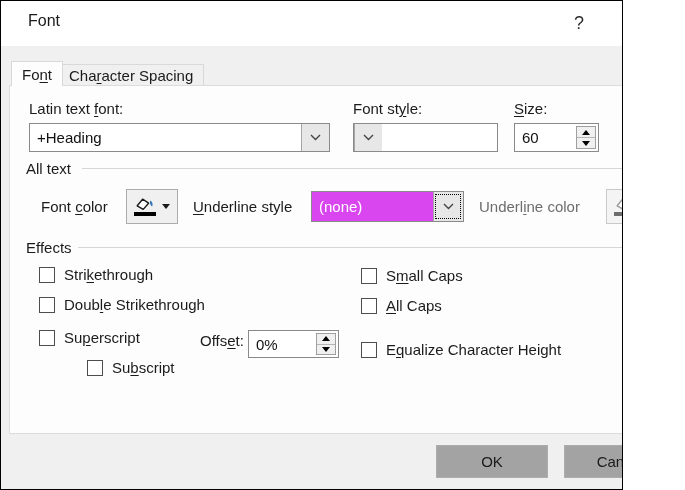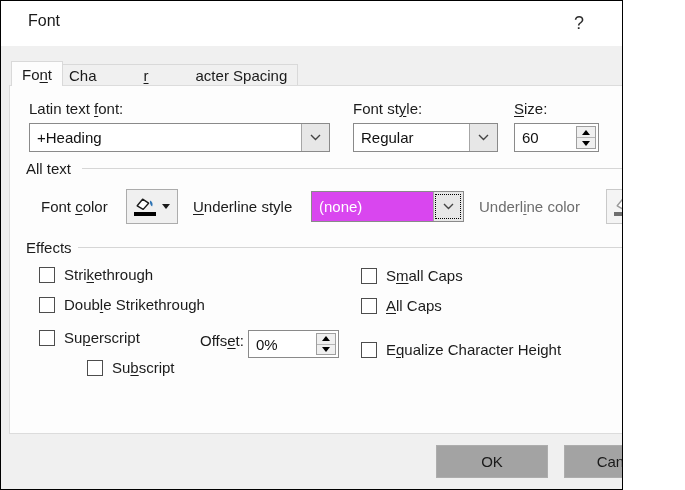--- a/index.html
+++ b/index.html
@@ -6,21 +6,21 @@
   body{width:685px;height:490px;font-family:"Liberation Sans","DejaVu Sans",sans-serif;}
   .dialog{position:relative;width:623px;height:490px;background:#f0f0f0;border:1px solid #000;box-sizing:border-box;overflow:hidden;}
   .titlebar{position:absolute;left:0;top:0;width:100%;height:45px;background:#ffffff;}
   .title{position:absolute;left:27px;top:11px;font-size:16px;color:#1a1a1a;}
   .tb-btn{position:absolute;top:6px;width:34px;height:33px;background:transparent;border:none;display:flex;align-items:center;justify-content:center;font-family:inherit;cursor:default;padding:0;}
   .help-btn{left:561px;font-size:18px;color:#2b2b2b;font-weight:400;}
   .close-btn{left:632px;}
 
   .tab{position:absolute;box-sizing:border-box;font-size:15px;color:#1a1a1a;display:flex;align-items:center;padding:0 10px;white-space:nowrap;}
   .tab-active{left:10px;top:60px;height:25px;background:#fdfdfd;border:1px solid #d9d9d9;border-bottom:none;z-index:3;}
-  .tab-inactive{left:57px;top:63px;height:21px;background:#f0f0f0;border:1px solid #d9d9d9;border-bottom:none;z-index:1;gap:47px;}
+  .tab-inactive{left:57px;top:63px;height:21px;background:#f0f0f0;border:1px solid #d9d9d9;border-bottom:none;z-index:1;}
 
   .panel{position:absolute;left:8px;top:84px;width:669px;height:349px;background:#fdfdfd;border:1px solid #dcdcdc;box-sizing:border-box;z-index:0;}
 
   .lbl{position:absolute;font-size:15px;color:#1b1b1b;white-space:nowrap;z-index:2;}
   .accel{text-decoration:underline;text-underline-offset:2px;}
   .group-line{position:absolute;height:1px;background:#d6d6d6;z-index:2;}
 
   .combo{position:absolute;background:#fff;border:1px solid #8a8a8a;box-sizing:border-box;display:flex;z-index:2;}
   .cfield{flex:1;display:flex;align-items:center;padding-left:7px;font-size:15px;color:#111;overflow:hidden;white-space:nowrap;}
   .dd{width:27px;background:#e7e7e7;border-left:1px solid #a6a6a6;display:flex;align-items:center;justify-content:center;flex:none;}
@@ -88,21 +88,20 @@
   <div class="combo" style="left:28px;top:122px;width:301px;height:29px;">
     <div class="cfield">+Heading</div>
     <div class="dd">
       <svg width="11" height="7" viewBox="0 0 11 7">
           <path d="M1 1 L5.5 5.5 L10 1" fill="none" stroke="#444" stroke-width="1.4"></path>
         </svg>
     </div>
   </div>
 
   <div class="combo" style="left:352px;top:122px;width:145px;height:29px;">
-    <div class="cfield">Regular</div>
     <div class="dd">
       <svg width="11" height="7" viewBox="0 0 11 7">
           <path d="M1 1 L5.5 5.5 L10 1" fill="none" stroke="#444" stroke-width="1.4"></path>
         </svg>
     </div>
   </div>
 
   <div class="spinner" style="left:513px;top:122px;width:85px;height:29px;">
     <div class="spin-val">60</div>
     <div class="spin-btns">

